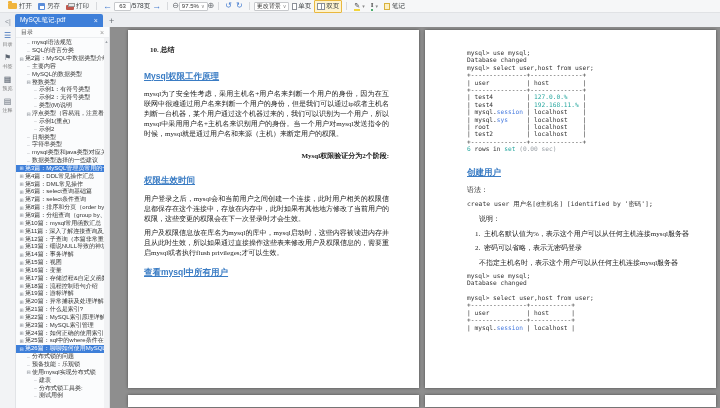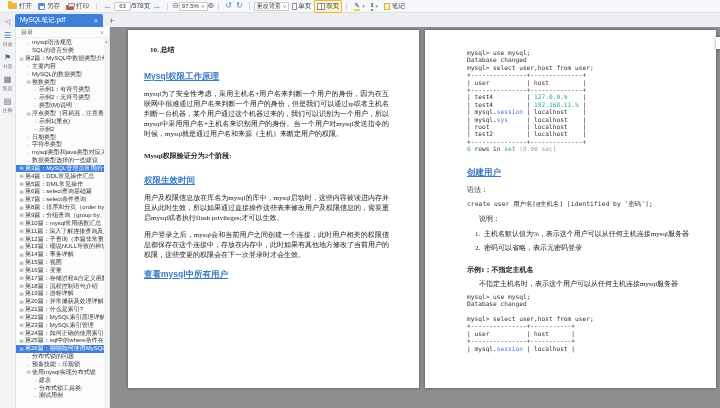--- a/index.html
+++ b/index.html
@@ -60,21 +60,21 @@
   .titem { height:7.85px; display:flex; align-items:center; font-size:6px; color:#333;
            white-space:nowrap; overflow:hidden; }
   .titem.sel { background:#3e7fd9; color:#fff; }
   .titem.sel .exp { color:#dce8fb; }
   .exp { width:7px; flex:0 0 7px; font-size:5px; color:#8a8f98; text-align:center; line-height:6px; }
   .conn { color:#b5b8bc; }
   .sb-scroll { position:absolute; right:0; top:11px; bottom:0; width:5px; background:#f1f2f4;
                font-size:4px; color:#9aa0a6; text-align:center; padding-top:1px; }
 
   
-  .content { flex:1; min-width:0; display:flex; padding:3px 0 8px 18px; }
+  .content { flex:1; min-width:0; display:flex; flex-direction:column; padding:3px 0 8px 18px; }
   .pagerow { display:flex; gap:6px; }
   .page { width:291px; height:358px; background:#fff; box-shadow:0 0 3px rgba(0,0,0,.45); overflow:hidden;
           font-family:"Liberation Serif",serif; color:#1a1a1a; }
   #page-left  { padding:13px 30px 0 16px; }
   #page-right { padding:15px 20px 0 42px; }
   .page-strip { width:291px; height:12px; background:#fff; box-shadow:0 0 3px rgba(0,0,0,.45); }
   .striprow { margin-top:7px; }
 
   .h2 { color:#3a7cc4; font-weight:bold; font-size:8.5px; font-family:"Liberation Sans",sans-serif; margin:9px 0 6px;text-decoration:underline; }
   .secnum { font-weight:bold; font-size:7px; margin:2px 0 0 6px; }
@@ -372,37 +372,36 @@
         </div>
       <div class="sb-scroll">▲</div>
     </div>
 
     <div class="content">
       <div class="pagerow">
         <div class="page" id="page-left">
             <div class="secnum">10.  总结</div>
             <div class="h2" style="margin-top: 16px;">Mysql权限工作原理</div>
             <div class="para">mysql为了安全性考虑，采用主机名+用户名来判断一个用户的身份，因为在互联网中很难通过用户名来判断一个用户的身份，但是我们可以通过ip或者主机名判断一台机器，某个用户通过这个机器过来的，我们可以识别为一个用户，所以mysql中采用用户名+主机名来识别用户的身份。当一个用户对mysql发送指令的时候，mysql就是通过用户名和来源（主机）来断定用户的权限。</div>
-            <div class="bold" style="margin-top: 12px;">Mysql权限验证分为2个阶段:</div>
+            <div class="bold" style="margin-top: 12px; text-align: right;">Mysql权限验证分为2个阶段:</div>
             <div class="h2" style="margin-top: 14px;">权限生效时间</div>
+            <div class="para" style="margin-top: 7px;">用户登录之后，mysql会和当前用户之间创建一个连接，此时用户相关的权限信息都保存在这个连接中，存放在内存中，此时如果有其他地方修改了当前用户的权限，这些变更的权限会在下一次登录时才会生效。</div>
             <div class="para">用户及权限信息放在库名为mysql的库中，mysql启动时，这些内容被读进内存并且从此时生效，所以如果通过直接操作这些表来修改用户及权限信息的，需要重启mysql或者执行flush privileges;才可以生效。</div>
-            <div class="para" style="margin-top: 7px;">用户登录之后，mysql会和当前用户之间创建一个连接，此时用户相关的权限信息都保存在这个连接中，存放在内存中，此时如果有其他地方修改了当前用户的权限，这些变更的权限会在下一次登录时才会生效。</div>
             <div class="h2">查看mysql中所有用户</div>
           </div>
         <div class="page" id="page-right">
             <div class="codeblock"><div><span>mysql&gt; use mysql;</span></div><div><span>Database changed</span></div><div><span>mysql&gt; select user,host from user;</span></div><div><span>+---------------+--------------+</span></div><div><span>| user          | host         |</span></div><div><span>+---------------+--------------+</span></div><div><span>| test4         | </span><span class="c-teal">127.0.0.%</span><span>    |</span></div><div><span>| test4         | </span><span class="c-teal">192.168.11.%</span><span> |</span></div><div><span>| mysql.</span><span class="c-blue">session</span><span> | localhost    |</span></div><div><span>| mysql.</span><span class="c-blue">sys</span><span>     | localhost    |</span></div><div><span>| root          | localhost    |</span></div><div><span>| test2         | localhost    |</span></div><div><span>+---------------+--------------+</span></div><div><span class="c-teal">6</span><span> rows in </span><span class="c-teal">set</span><span> </span><span class="c-gray">(0.00 sec)</span></div></div>
             <div class="h2" style="margin-top: 14px;">创建用户</div>
             <div class="para">语法：</div>
             <div class="codeline">create user 用户名[@主机名] [identified by '密码'];</div>
             <div class="para indent1">说明：</div>
             <ol>
               <li>主机名默认值为%，表示这个用户可以从任何主机连接mysql服务器</li>
               <li>密码可以省略，表示无密码登录</li>
             </ol>
-            <div class="bold" style="margin-top: 12px;">示例1：不指定主机名</div>
             <div class="para indent1">不指定主机名时，表示这个用户可以从任何主机连接mysql服务器</div>
             <div class="codeblock"><div><span>mysql&gt; use mysql;</span></div><div><span>Database changed</span></div><div>&nbsp;</div><div><span>mysql&gt; select user,host from user;</span></div><div><span>+---------------+-----------+</span></div><div><span>| user          | host      |</span></div><div><span>+---------------+-----------+</span></div><div><span>| mysql.</span><span class="c-blue">session</span><span> | localhost |</span></div></div>
           </div>
       </div>
       <div class="pagerow striprow">
         <div class="page-strip"></div>
         <div class="page-strip"></div>
       </div>
     </div>
   </div>

